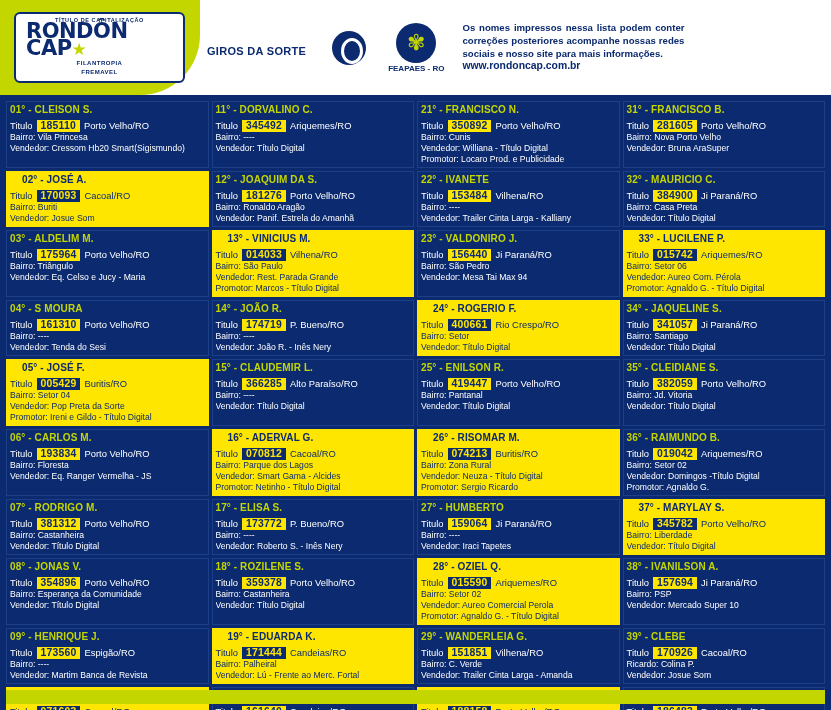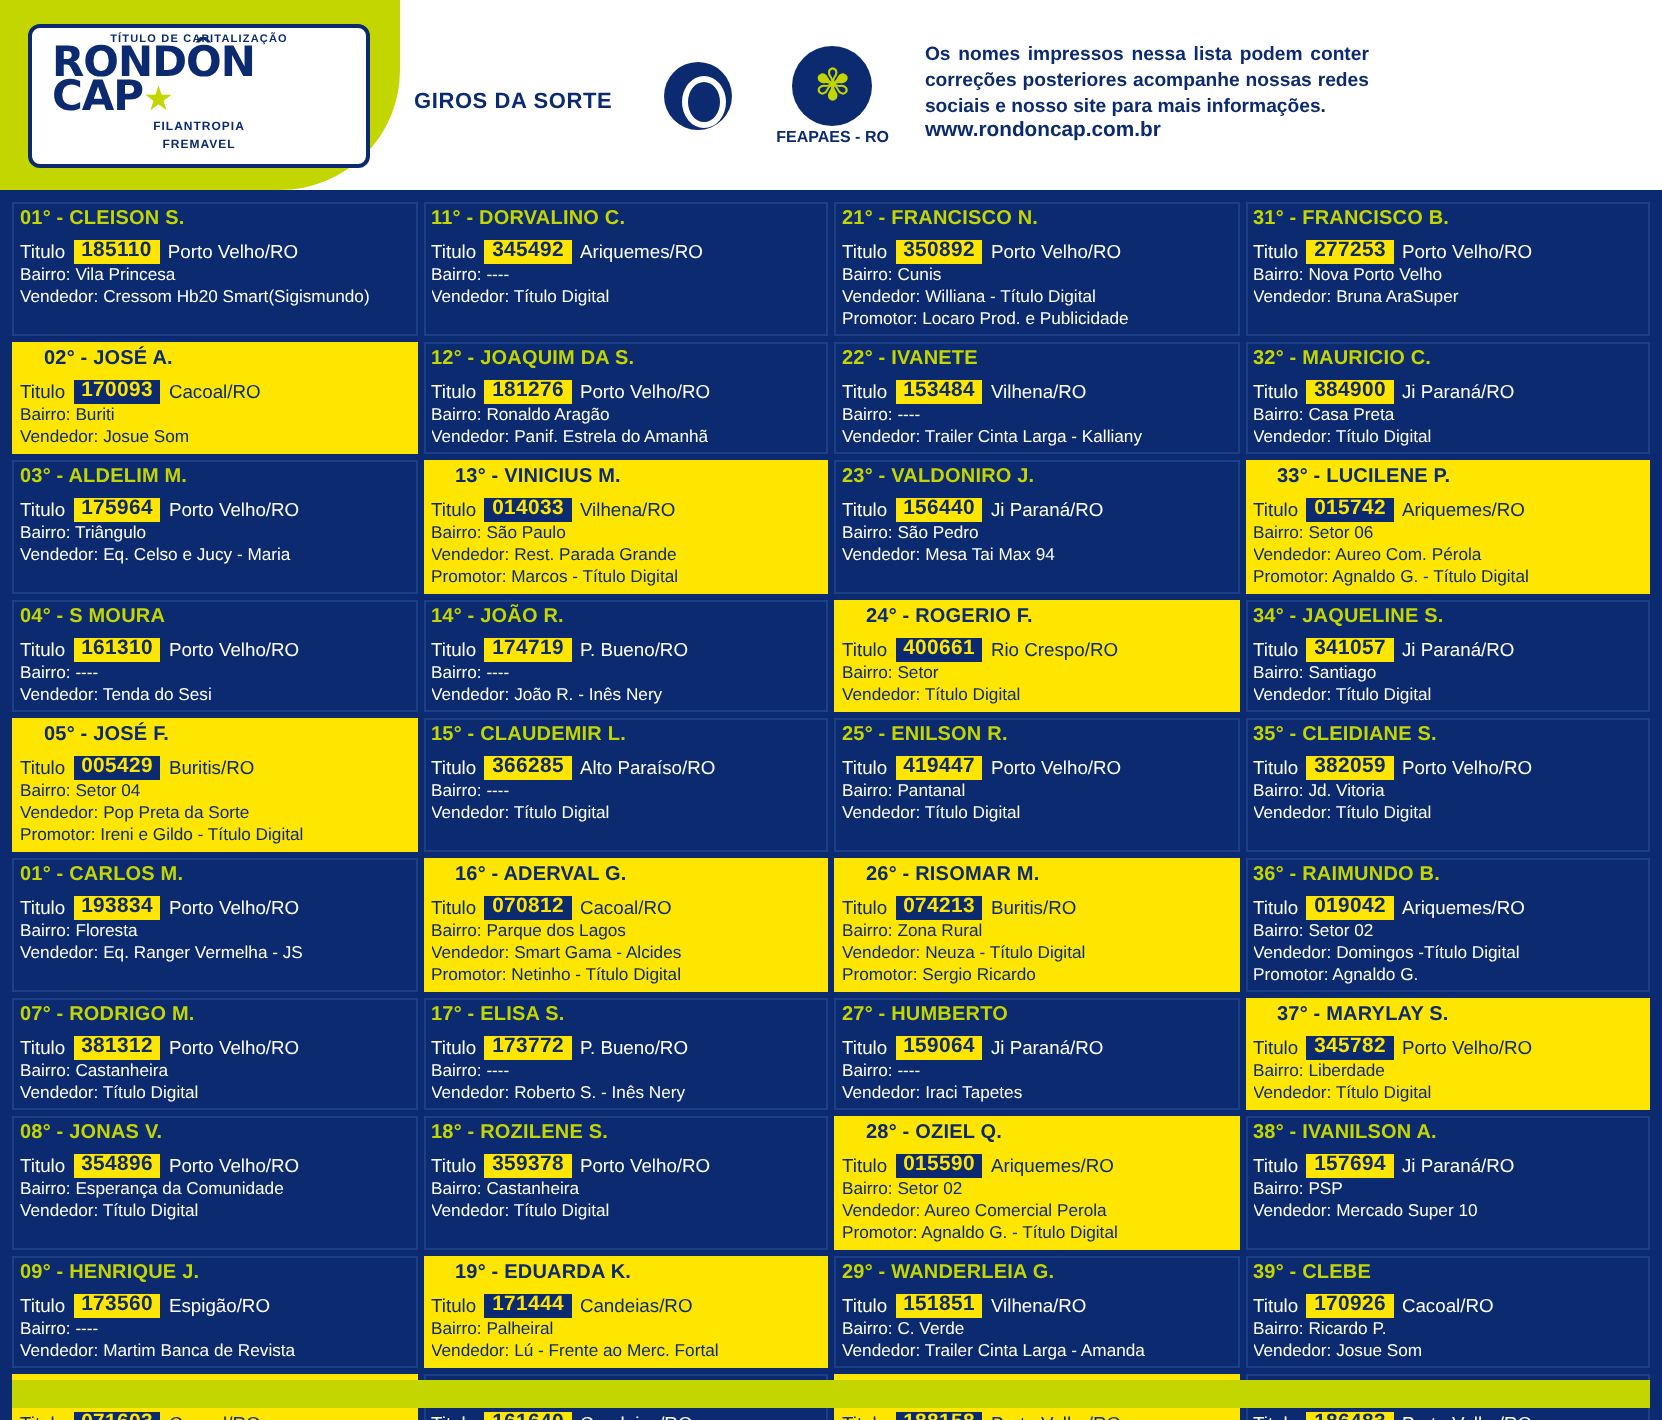--- a/index.html
+++ b/index.html
@@ -161,21 +161,21 @@
           <span class="c-city">Porto Velho/RO</span>
         </div>
         <div class="c-line">Bairro: Cunis</div>
         <div class="c-line">Vendedor: Williana - Título Digital</div>
         <div class="c-line">Promotor: Locaro Prod. e Publicidade</div>
       </div>
       <div class="card">
         <div class="c-name">31° - FRANCISCO B.</div>
         <div class="c-row">
           <span class="c-lab">Titulo</span>
-          <span class="c-num">277253</span>
+          <span class="c-num">281605</span>
           <span class="c-city">Porto Velho/RO</span>
         </div>
         <div class="c-line">Bairro: Nova Porto Velho</div>
         <div class="c-line">Vendedor: Bruna AraSuper</div>
       </div>
       <div class="card hl">
         <div class="c-name">02° - JOSÉ A.</div>
         <div class="c-row">
           <span class="c-lab">Titulo</span>
           <span class="c-num">170093</span>
@@ -331,21 +331,21 @@
         <div class="c-name">35° - CLEIDIANE S.</div>
         <div class="c-row">
           <span class="c-lab">Titulo</span>
           <span class="c-num">382059</span>
           <span class="c-city">Porto Velho/RO</span>
         </div>
         <div class="c-line">Bairro: Jd. Vitoria</div>
         <div class="c-line">Vendedor: Título Digital</div>
       </div>
       <div class="card">
-        <div class="c-name">01° - CARLOS M.</div>
+        <div class="c-name">06° - CARLOS M.</div>
         <div class="c-row">
           <span class="c-lab">Titulo</span>
           <span class="c-num">193834</span>
           <span class="c-city">Porto Velho/RO</span>
         </div>
         <div class="c-line">Bairro: Floresta</div>
         <div class="c-line">Vendedor: Eq. Ranger Vermelha - JS</div>
       </div>
       <div class="card hl">
         <div class="c-name">16° - ADERVAL G.</div>
@@ -491,21 +491,21 @@
         <div class="c-line">Bairro: C. Verde</div>
         <div class="c-line">Vendedor: Trailer Cinta Larga - Amanda</div>
       </div>
       <div class="card">
         <div class="c-name">39° - CLEBE</div>
         <div class="c-row">
           <span class="c-lab">Titulo</span>
           <span class="c-num">170926</span>
           <span class="c-city">Cacoal/RO</span>
         </div>
-        <div class="c-line">Bairro: Ricardo P.</div>
+        <div class="c-line">Ricardo: Colina P.</div>
         <div class="c-line">Vendedor: Josue Som</div>
       </div>
       <div class="card hl">
         <div class="c-name">10° - LUIZ A.</div>
         <div class="c-row">
           <span class="c-lab">Titulo</span>
           <span class="c-num">071603</span>
           <span class="c-city">Cacoal/RO</span>
         </div>
         <div class="c-line">Bairro: Centro</div>

